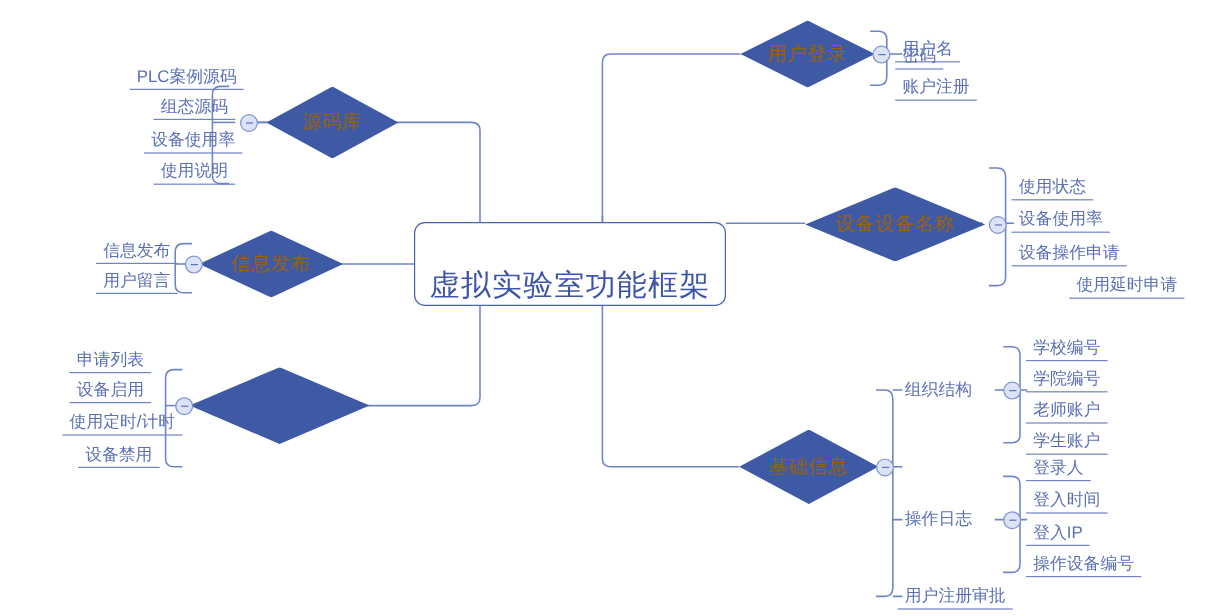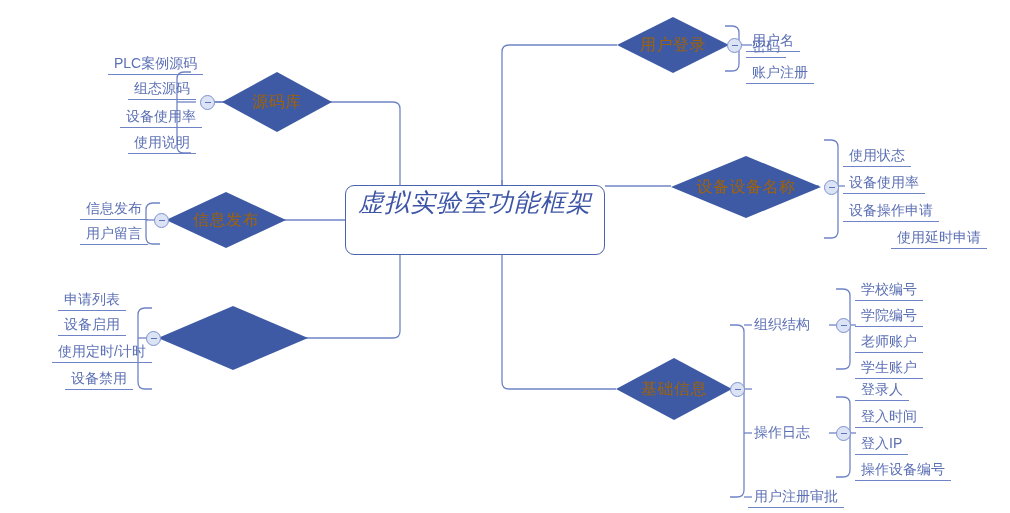--- a/index.html
+++ b/index.html
@@ -14,21 +14,21 @@
 
   
   .root-box{
     box-sizing:border-box;
     border:1.4px solid #4a63ad;
     border-radius:9px;
     background:#ffffff;
     color:#3d55a6;
     font-size:25px;
     letter-spacing:1px;
-    display:flex;align-items:flex-start;justify-content:center;font-style:italic;
+    display:flex;align-items:flex-end;justify-content:center;
   }
 
   
   .diamond{display:flex;align-items:center;justify-content:center;}
   .diamond .dm-shape{
     position:absolute;left:0;top:0;width:100%;height:100%;
     background:#3e5aa4;
     clip-path:polygon(50% 0%,100% 50%,50% 100%,0% 50%);
   }
   .diamond .dm-label{

